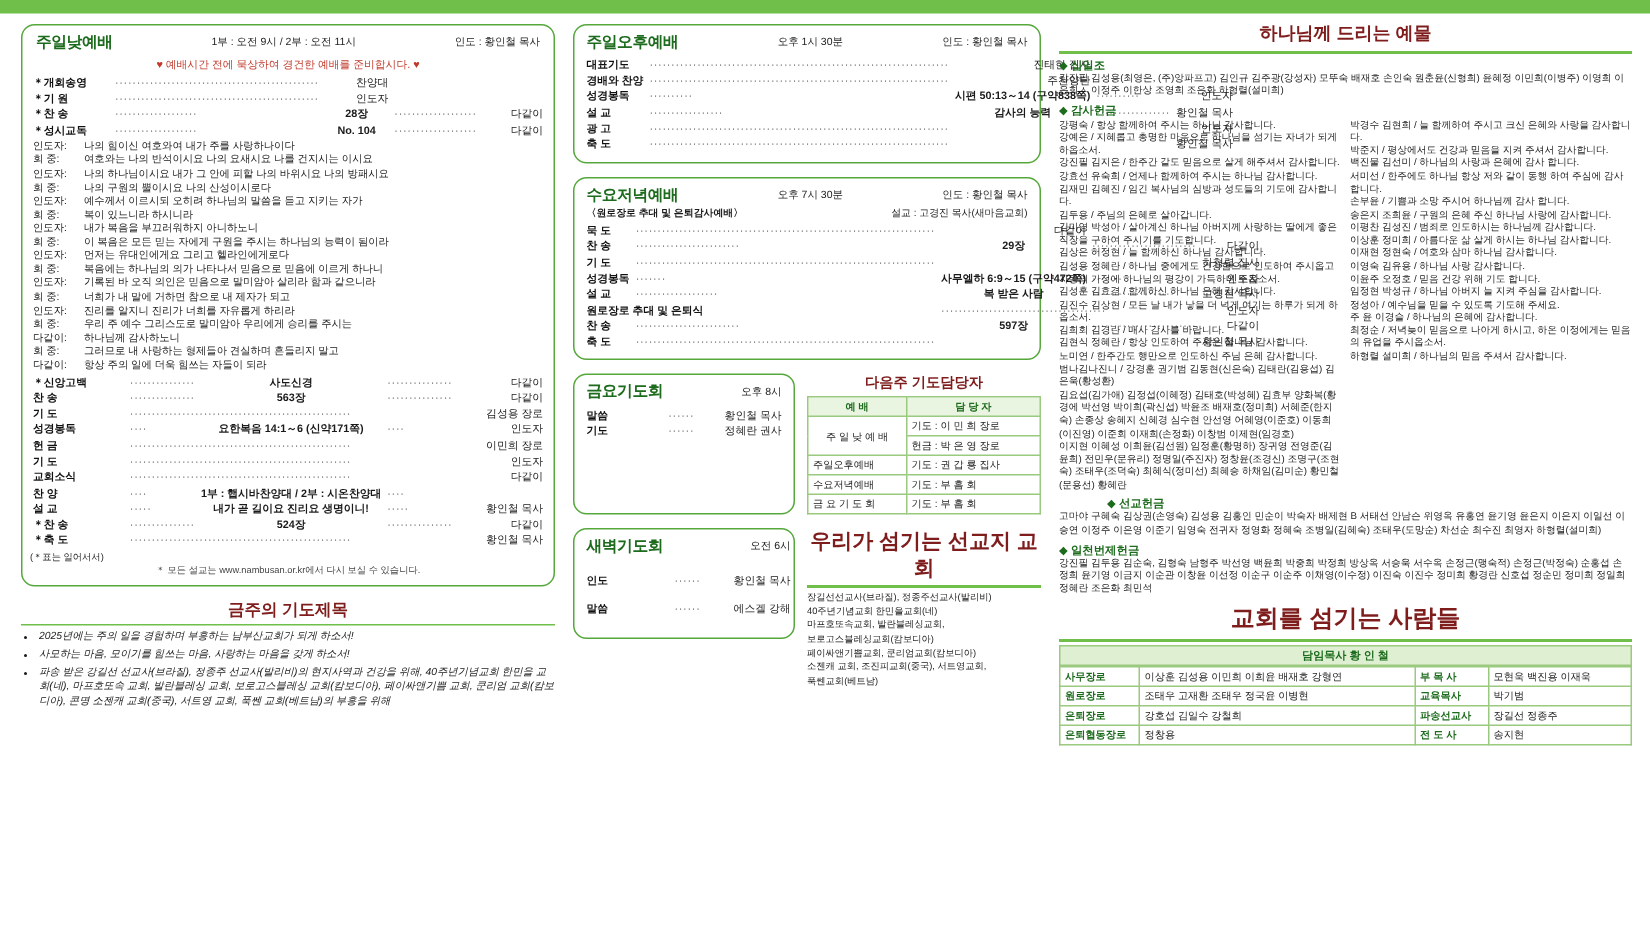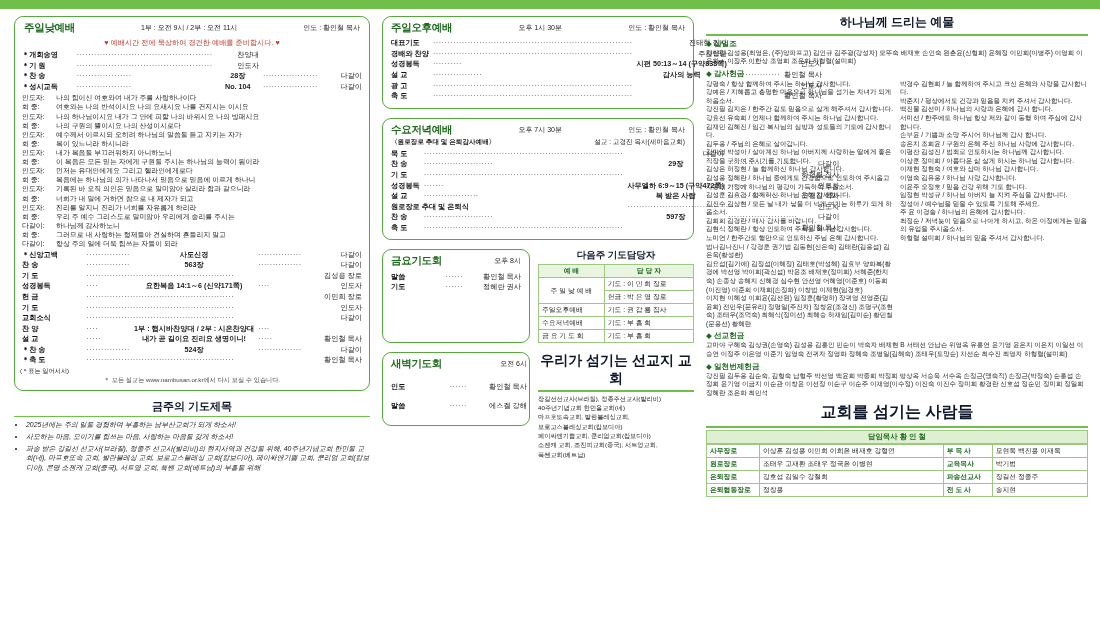--- a/index.html
+++ b/index.html
@@ -39,21 +39,21 @@
   td.lbl{white-space:nowrap;font-weight:bold;color:#111;width:68px;}
   td.dot{color:#666;overflow:hidden;white-space:nowrap;}
   td.val{text-align:center;white-space:nowrap;font-weight:bold;}
   td.who{text-align:right;white-space:nowrap;width:62px;}
   .dots{letter-spacing:.5px;color:#777;font-size:6.6px;}
   .resp{font-size:6.9px;line-height:1.32;}
   .resp .r{display:flex;}
   .resp .r b{width:34px;flex:none;font-weight:normal;color:#111;}
   .resp .r span{flex:1;}
   .sectitle{
-    color:#0f172a;font-weight:bold;font-size:11px;text-align:center;
+    color:#7f1d1d;font-weight:bold;font-size:11px;text-align:center;
   }
   .hr-green{height:1.5px;background:#6fbf4a;width:100%;}
   .small{font-size:6.6px;}
   .tiny{font-size:6.2px;}
   .tbl-dept{width:100%;border-collapse:collapse;font-size:6.8px;}
   .tbl-dept td{border:1px solid #9ac97f;padding:1px 3px;}
   .tbl-dept th{border:1px solid #9ac97f;padding:1px 3px;background:#eaf5e1;color:#1d6b1d;font-size:6.8px;}
   ul.plain{margin:2px 0 0 0;padding-left:12px;}
   ul.plain li{margin-bottom:2.5px;line-height:1.35;}
   .italic{font-style:italic;}
@@ -511,21 +511,21 @@
         <div>이영숙 김유용 / 하나님 사랑 감사합니다.</div>
         <div>이윤주 오정호 / 믿음 건강 위해 기도 합니다.</div>
         <div>임정현 박성규 / 하나님 아버지 늘 지켜 주심을 감사합니다.</div>
         <div>정성아 / 예수님을 믿을 수 있도록 기도해 주세요.</div>
         <div>주  윤 이경슬 / 하나님의 은혜에 감사합니다.</div>
         <div>최정순 / 저녁늦이 믿음으로 나아게 하시고, 하온 이정에게는 믿음의 유업을 주시옵소서.</div>
         <div>하형렬 설미희 / 하나님의 믿음 주셔서 감사합니다.</div>
       </div>
     </div>
 
-    <div class="bullet-h" style="margin-top:3px;">◆ 선교헌금</div>
+    <div class="bullet-h" style="margin-top:3px;margin-left:32px;">◆ 선교헌금</div>
     <div class="offer-body">고마야 구혜숙 김상권(손영숙) 김성용 김홍인 민순이 박숙자 배제현 B 서태선 안남슨 위영옥 유홍연 윤기영 윤은지 이은지 이일선 이승연 이정주 이은영 이준기 임영숙 전귀자 정영화 정혜숙 조병일(김혜숙) 조태우(도망순) 차선순 최수진 최영자 하형렬(설미희)</div>
 
     <div class="bullet-h" style="margin-top:3px;">◆ 일천번제헌금</div>
     <div class="offer-body">강진필 김두용 김순숙, 김형숙 남형주 박선영 백윤희 박중희 박정희 방상옥 서승욱 서수옥 손정근(맹숙적) 손정근(박정숙) 순홍섭 손정희 윤기영 이금지 이순관 이창윤 이선정 이순구 이순주 이채영(이수정) 이진숙 이진수 정미희 황경란 신호섭 정순민 정미희 정일희 정혜란 조은화 최민석</div>
 
     <div class="sectitle" style="font-size:16px;margin-top:5px;">교회를 섬기는 사람들</div>
     <div class="hr-green" style="margin:3px 0 2px 0;"></div>
     <div class="namebar">담임목사 황 인 철</div>
     <table class="tbl-dept" style="border-top:none;">
       <tbody>

